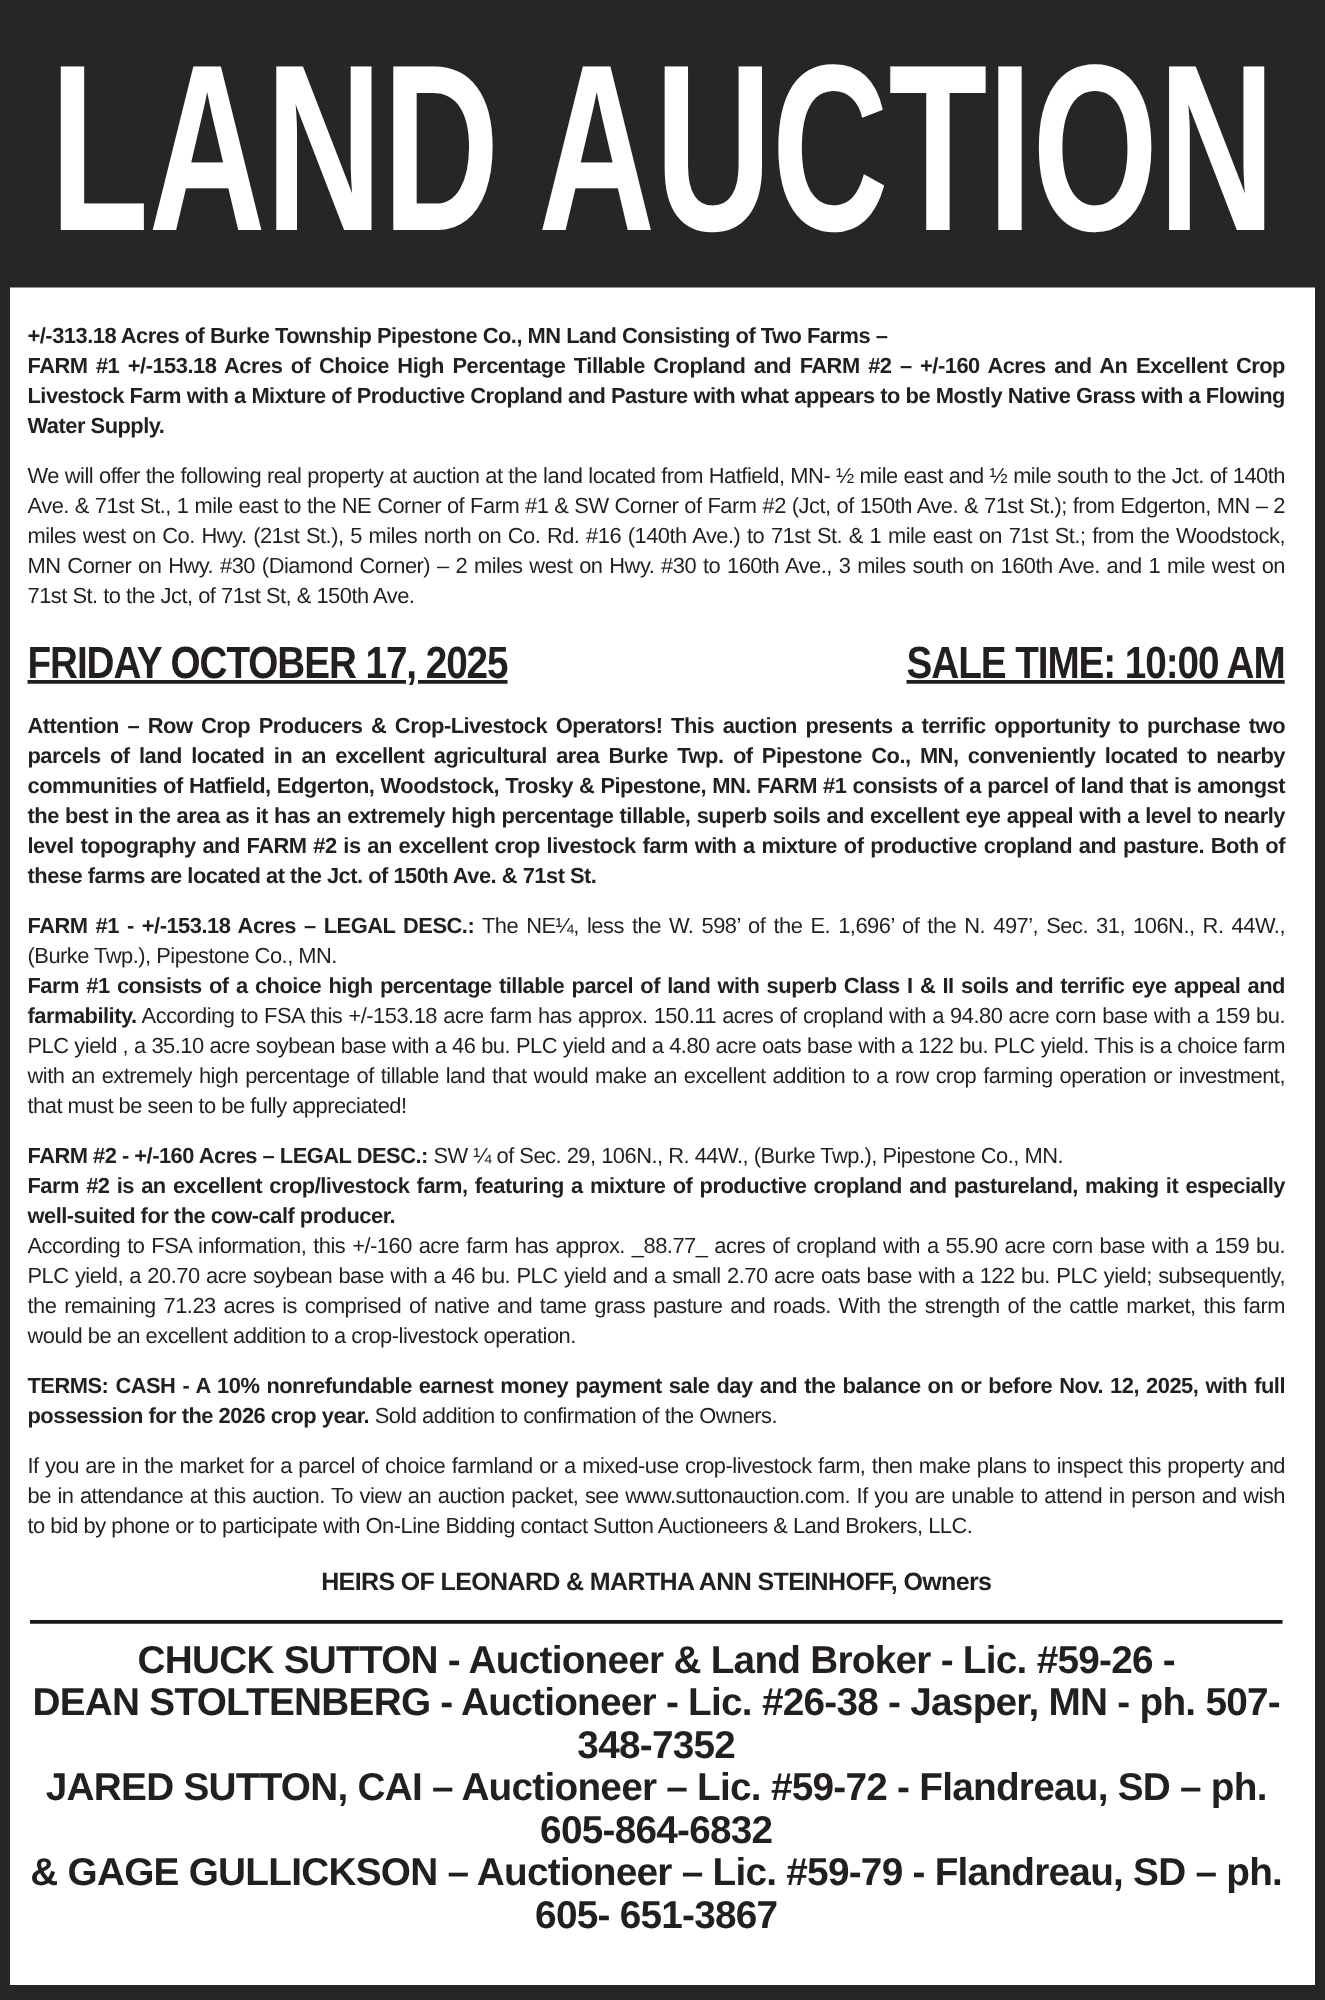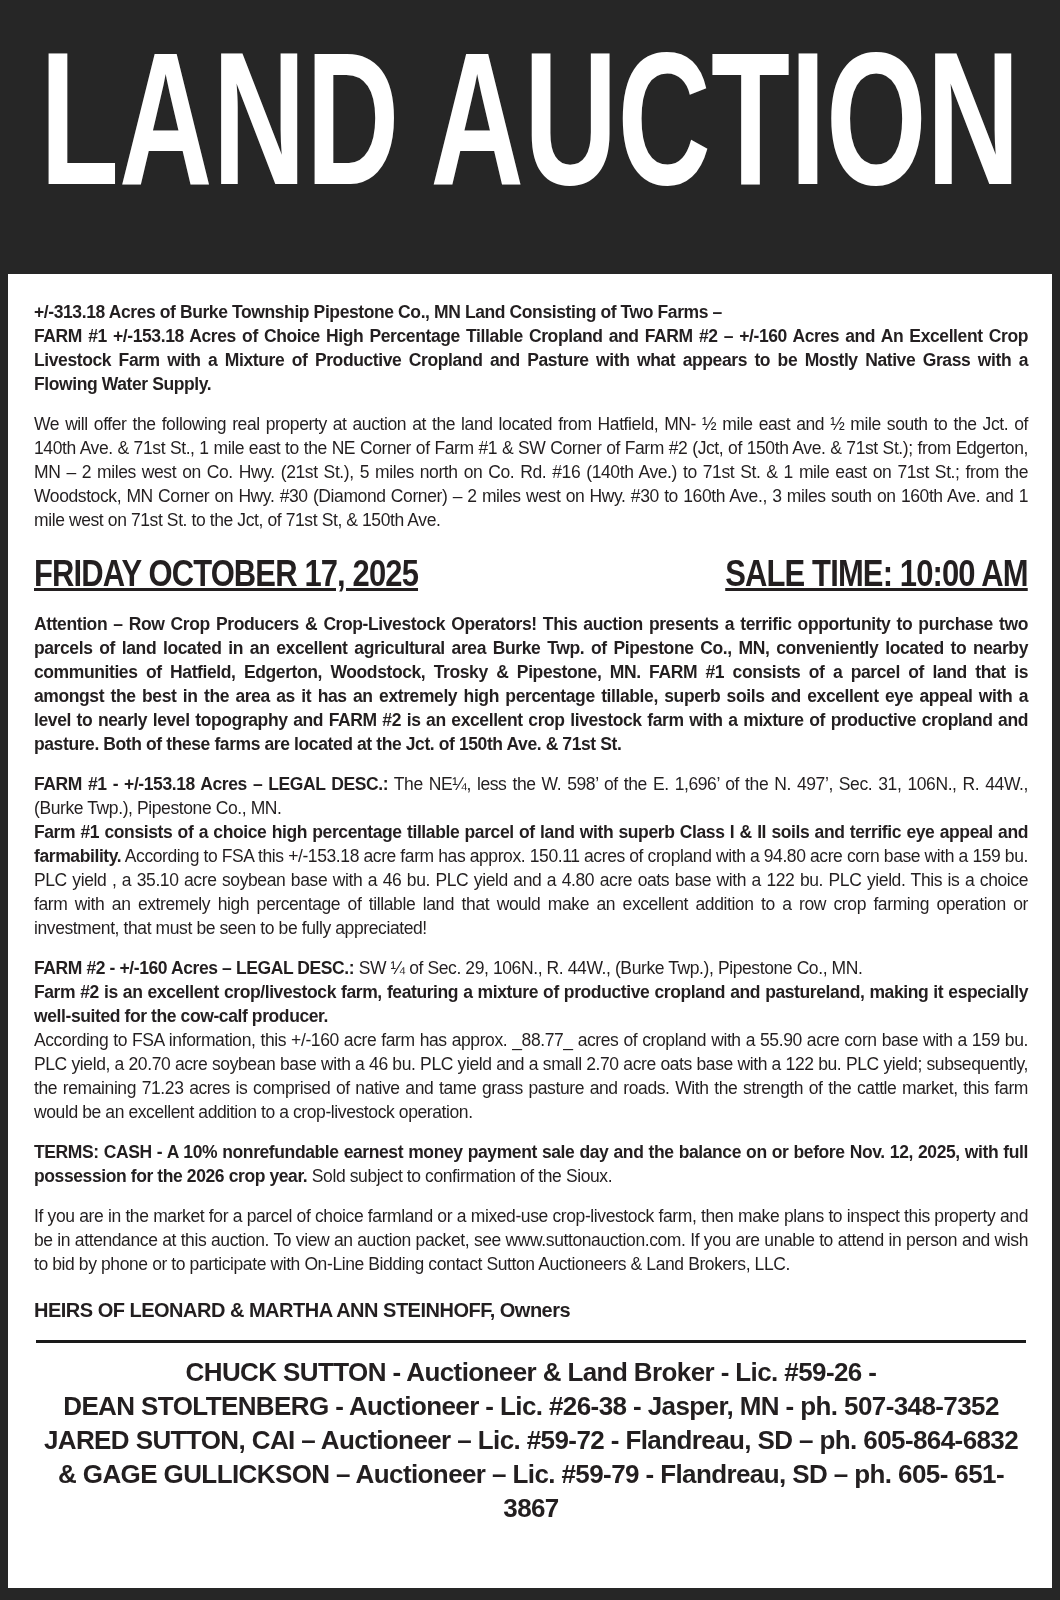--- a/index.html
+++ b/index.html
@@ -19,23 +19,22 @@
     width: 1060px;
     height: 174px;
     background: #262626;
   }
   .banner svg { display: block; }
   .content {
     position: absolute;
     left: 8px; right: 8px;
     top: 230px; bottom: 12px;
     background: #ffffff;
-    padding: 26px 24px 0 26px;
+    padding: 26px 24px 0 14px;
     overflow: hidden;
-    margin-top: 44px;
   }
   .para {
     font-size: 17.5px;
     line-height: 24px;
     letter-spacing: -0.4px;
     text-align: justify;
     margin-bottom: 16px;
     color: #231f20;
   }
   .para .b, .para span[data-b] { font-weight: bold; }
@@ -49,35 +48,36 @@
   }
   .sale-row .big {
     font-size: 36px;
     font-weight: bold;
     letter-spacing: -1px;
     white-space: nowrap;
   }
   .sale-row .date { transform: scaleX(0.86); transform-origin: left center; }
   .sale-row .time { transform: scaleX(0.86); transform-origin: right center; }
   .owners {
+    text-align: center;
     font-weight: bold;
     font-size: 20px;
     line-height: 28px;
     letter-spacing: -0.5px;
     margin: 20px 0 16px 0;
   }
   .rule {
     height: 3px;
     background: #1a1a1a;
     margin: 16px 2px 12px 2px;
   }
   .footer {
     text-align: center;
     font-weight: bold;
-    font-size: 26px;
+    font-size: 31px;
     line-height: 34px;
     letter-spacing: -0.6px;
   }
 </style>
 </head>
 <body>
 
 <div class="page">
 
   <div class="banner">
@@ -96,21 +96,21 @@
       <span class="big date">FRIDAY OCTOBER 17, 2025</span>
       <span class="big time">SALE TIME: 10:00 AM</span>
     </div>
 
     <div class="para"><span class="b">Attention – Row Crop Producers &amp; Crop-Livestock Operators!  This auction presents a terrific  opportunity to purchase two parcels of land located in an excellent agricultural area Burke Twp. of Pipestone Co., MN, conveniently located to nearby communities of Hatfield, Edgerton, Woodstock, Trosky &amp; Pipestone, MN.  FARM #1 consists of a parcel of land that is amongst the best in the area as it has an extremely high percentage tillable, superb soils and excellent eye appeal with a level to nearly level topography and FARM #2 is an excellent crop livestock farm with a mixture of productive cropland and pasture.  Both of these farms are located at the Jct. of 150th Ave. &amp; 71st St.</span></div>
 
     <div class="para"><span class="b">FARM #1 - +/-153.18 Acres – LEGAL DESC.:</span><span>  The NE¼, less the W. 598’ of the E. 1,696’ of the N. 497’, Sec. 31, 106N., R. 44W., (Burke Twp.), Pipestone Co.,  MN.</span><br><span class="b">Farm #1 consists of a choice high percentage tillable parcel of land with superb Class I &amp; II soils and terrific eye appeal and farmability.</span><span>  According to FSA  this +/-153.18 acre farm has approx. 150.11 acres of cropland with a 94.80 acre corn base with a 159 bu. PLC yield , a 35.10 acre soybean base with a 46 bu. PLC yield and a 4.80 acre oats base with a 122 bu. PLC yield.   This is a choice farm with an extremely high percentage of tillable land that would make an excellent addition to a row crop farming operation or investment, that must be seen to be fully appreciated!</span></div>
 
     <div class="para"><span class="b">FARM #2 - +/-160 Acres – LEGAL DESC.:</span><span> SW ¼ of Sec. 29, 106N., R. 44W., (Burke Twp.), Pipestone Co., MN.</span><br><span class="b">Farm #2 is an excellent crop/livestock farm, featuring a mixture of productive cropland and pastureland, making it especially well-suited for the cow-calf producer.</span><br><span>According to FSA information, this +/-160 acre farm has approx. _88.77_ acres of cropland with a 55.90 acre corn base with a 159 bu. PLC yield, a 20.70 acre soybean base with a 46 bu. PLC yield and a small 2.70 acre oats base with a 122 bu. PLC yield; subsequently, the remaining 71.23 acres is comprised of native and tame grass pasture and roads.  With the strength of the cattle market, this farm would be an excellent addition to a crop-livestock operation.</span></div>
 
-    <div class="para"><span class="b">TERMS:  CASH - A 10% nonrefundable earnest money payment sale day and the balance on or before Nov. 12, 2025, with full possession for the 2026 crop year.</span><span>  Sold subject to confirmation of the Sioux.</span></div>
+    <div class="para"><span class="b">TERMS:  CASH - A 10% nonrefundable earnest money payment sale day and the balance on or before Nov. 12, 2025, with full possession for the 2026 crop year.</span><span>  Sold addition to confirmation of the Owners.</span></div>
 
     <div class="para"><span>If you are in the market for a parcel of choice farmland or a mixed-use crop-livestock farm, then make plans to inspect this property and be in attendance at this auction.  To view an auction packet, see www.suttonauction.com.  If you are unable to attend in person and wish to bid by phone or to participate with On-Line Bidding contact Sutton Auctioneers &amp; Land Brokers, LLC.</span></div>
 
     <div class="owners">
       <div>HEIRS OF LEONARD &amp; MARTHA ANN STEINHOFF, Owners</div>
     </div>
 
     <div class="rule"></div>
 
     <div class="footer">

